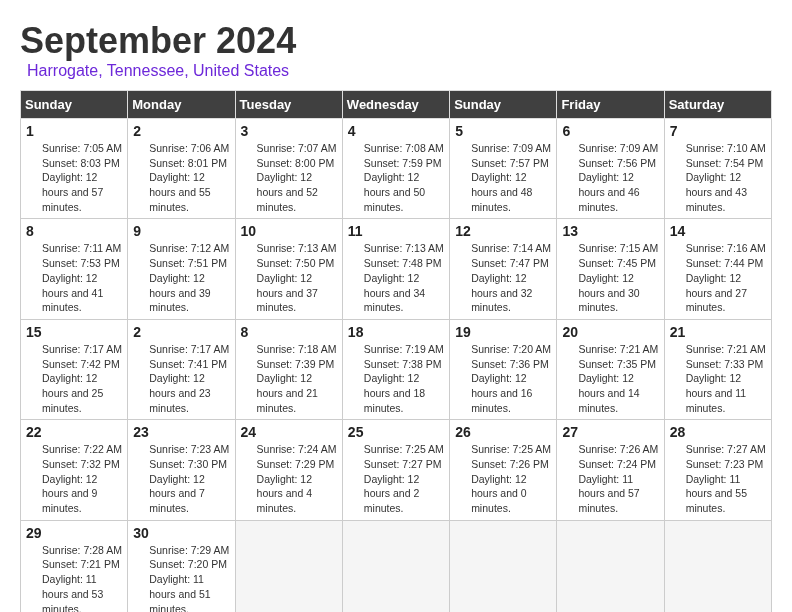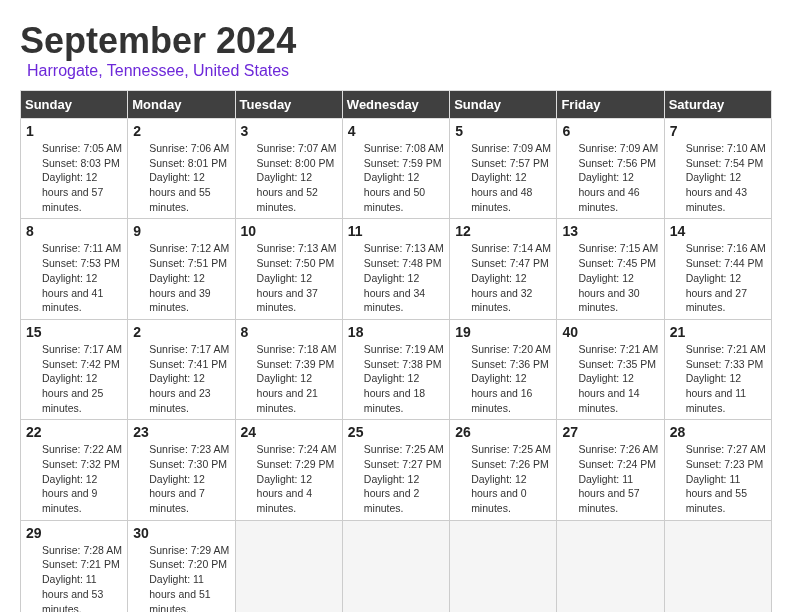--- a/index.html
+++ b/index.html
@@ -258,21 +258,21 @@
       </td>
         <td>
         <span class="day-num">19</span>
         <div class="day-info">
           Sunrise: 7:20 AM<br>
           Sunset: 7:36 PM<br>
           Daylight: 12 hours and 16 minutes.
         </div>
       </td>
         <td>
-        <span class="day-num">40</span>
+        <span class="day-num">20</span>
         <div class="day-info">
           Sunrise: 7:21 AM<br>
           Sunset: 7:35 PM<br>
           Daylight: 12 hours and 14 minutes.
         </div>
       </td>
         <td>
         <span class="day-num">21</span>
         <div class="day-info">
           Sunrise: 7:21 AM<br>

